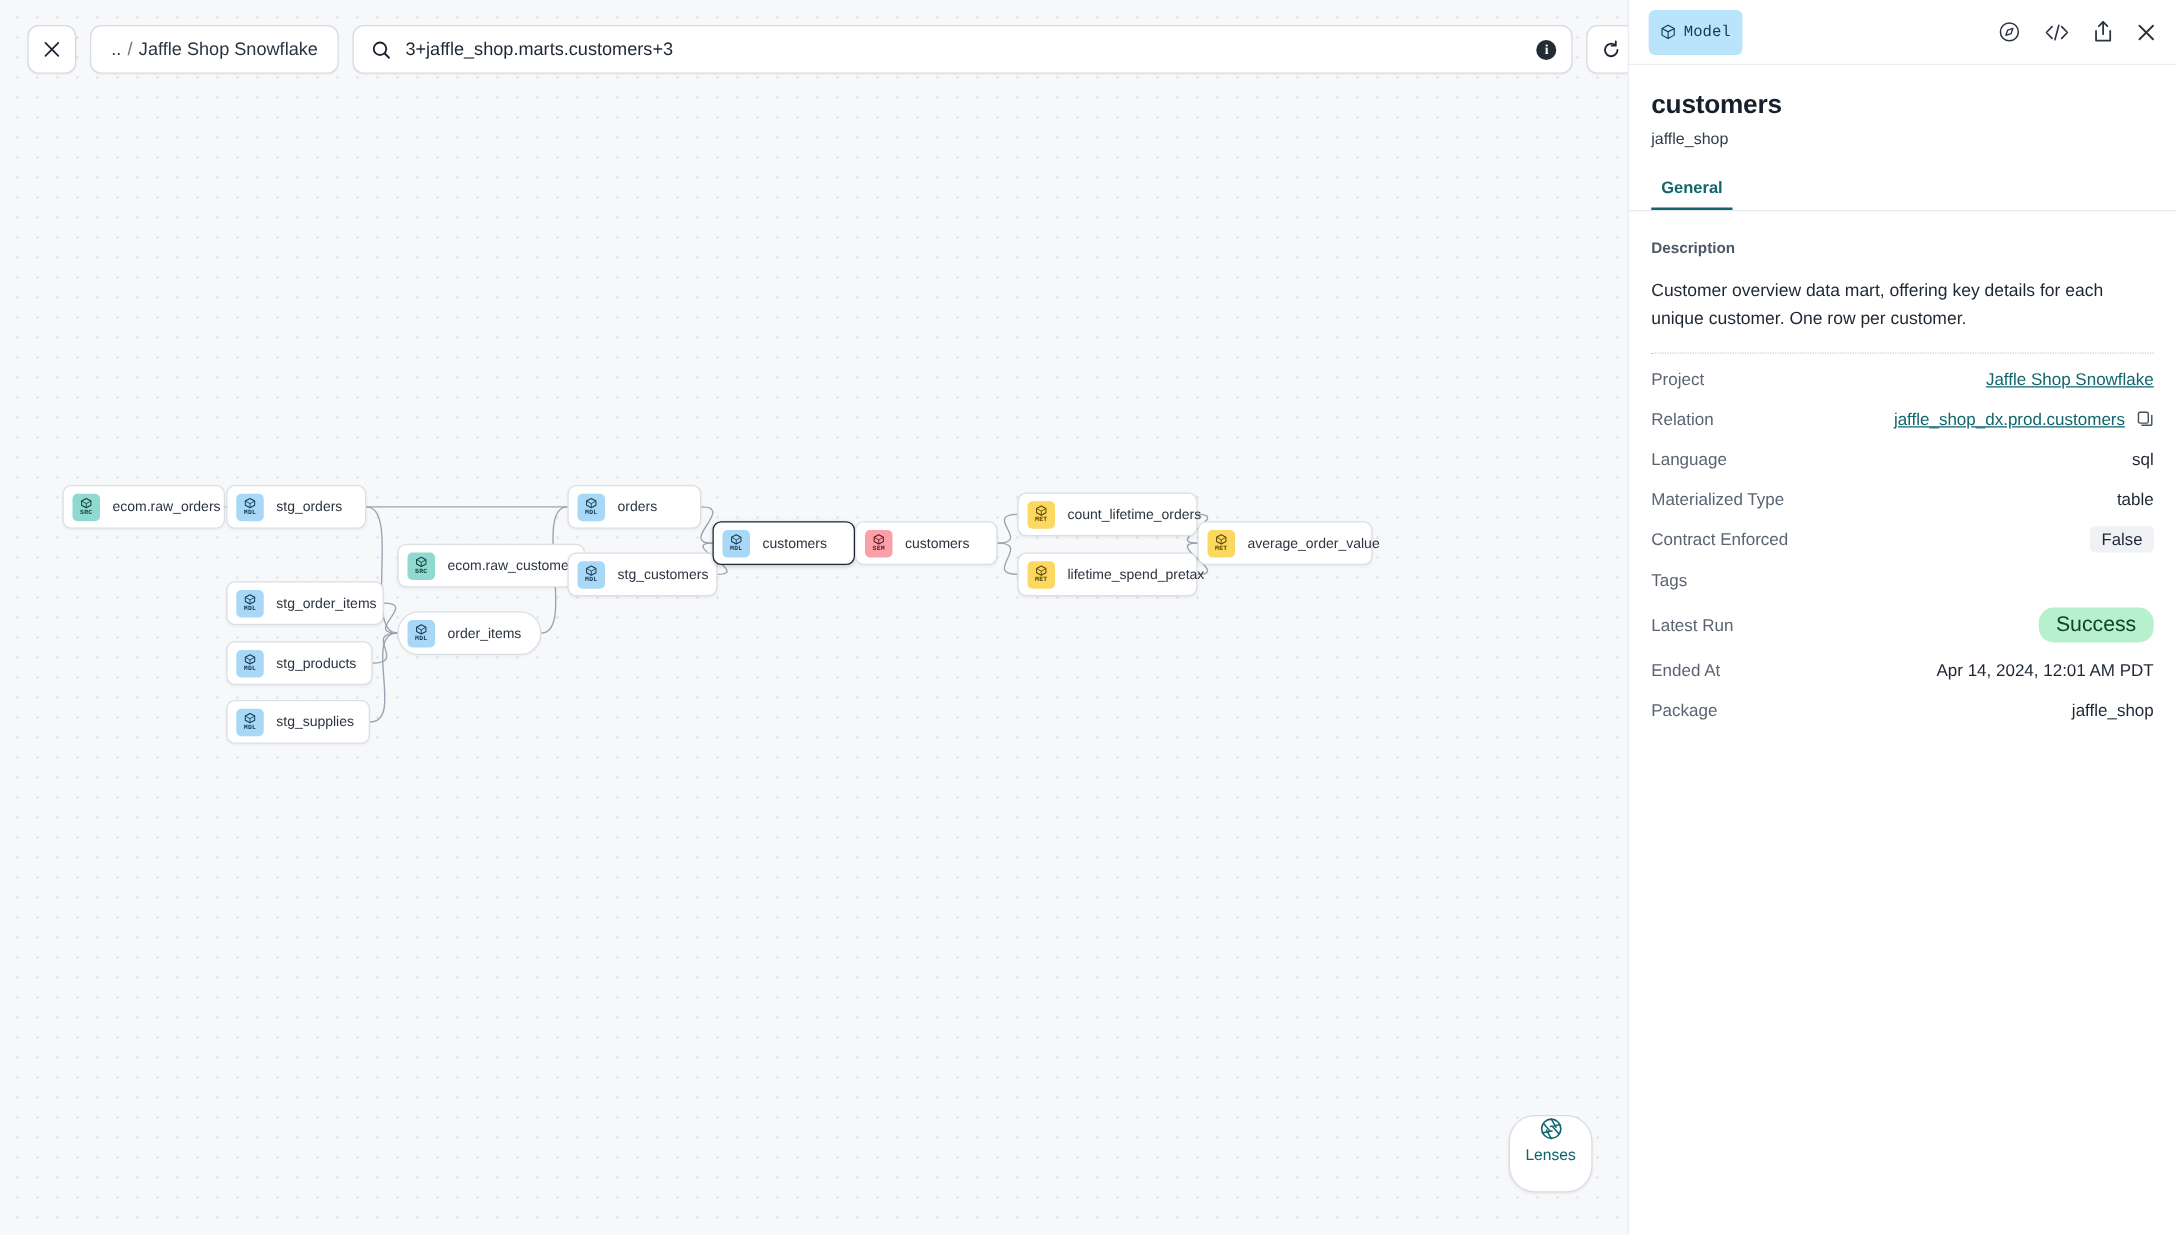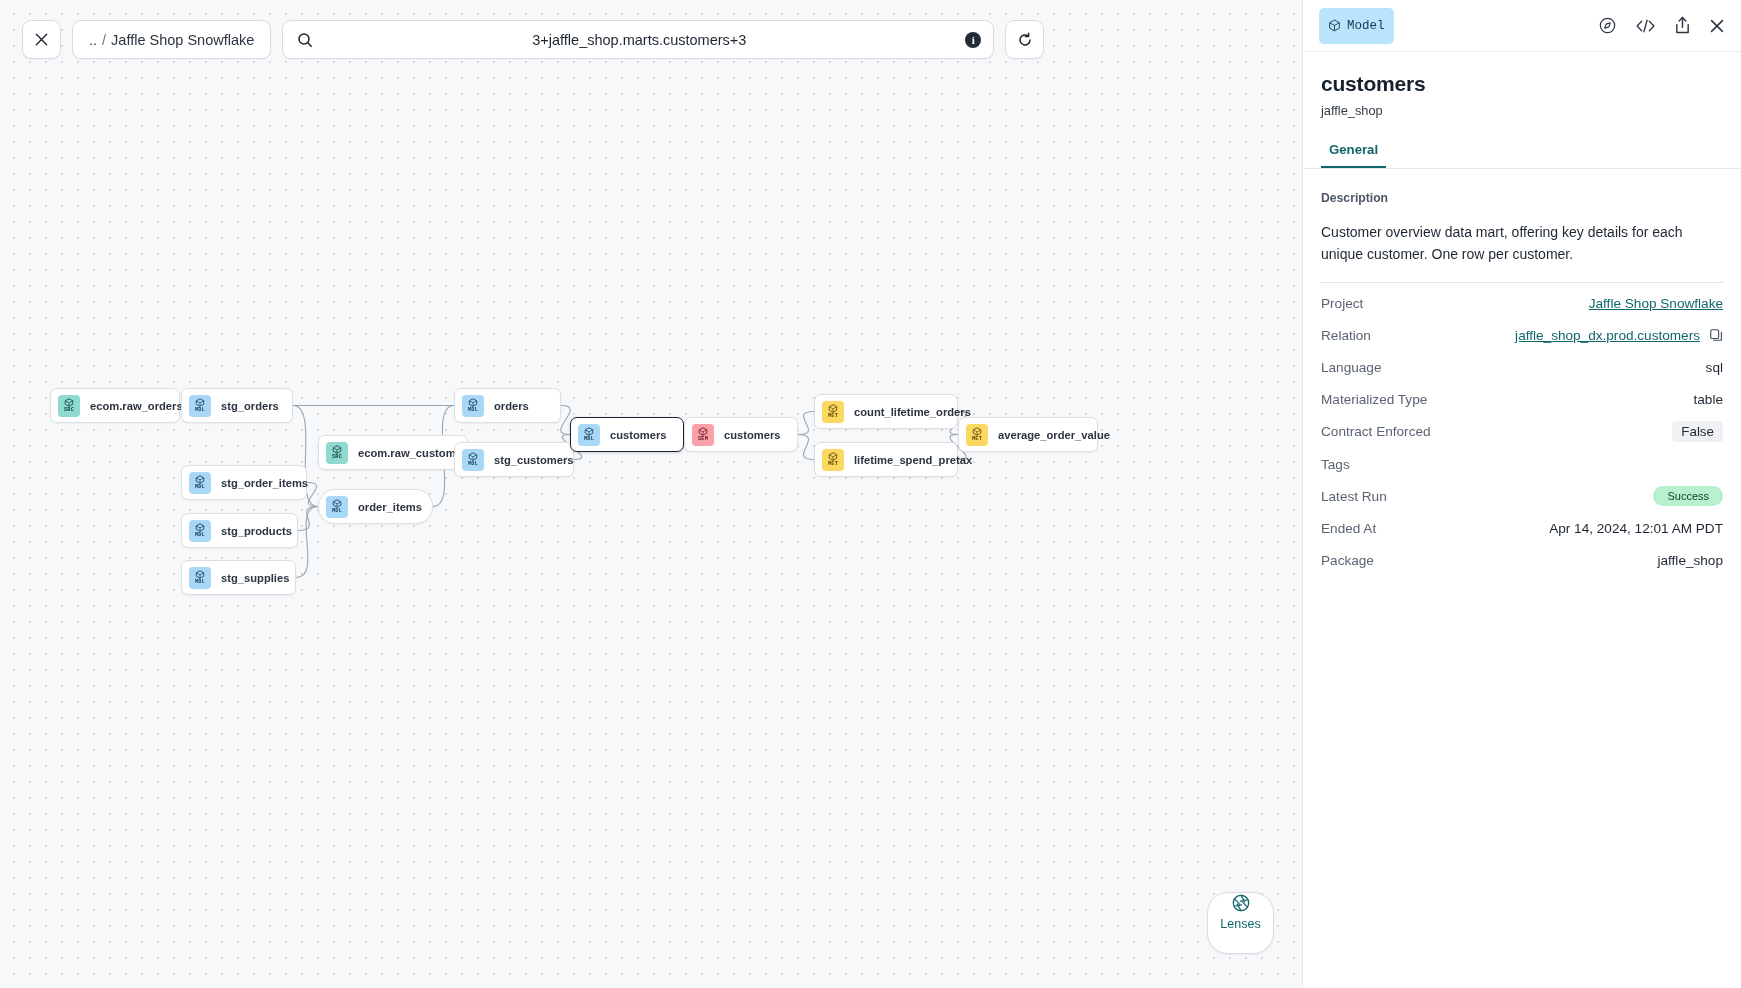--- a/index.html
+++ b/index.html
@@ -38,26 +38,25 @@
     cursor: pointer;
     box-shadow: 0 1px 1px rgba(16,24,40,.04);
   }
   .tb-close { width: 39px; }
   .tb-breadcrumb { padding: 0 16px; font-size: 14.5px; color: #2b3440; white-space: nowrap; }
   .tb-breadcrumb .crumb-sep { color: #6b7683; }
   .search-box {
     background: #ffffff;
     border: 1px solid #d8dce2;
     border-radius: 9px;
-    height: 39px; width: 712px;
+    height: 39px; width: 976px;
     display: flex; align-items: center;
     padding: 0 12px 0 14px;
     gap: 11px;
     box-shadow: 0 1px 1px rgba(16,24,40,.04);
-    text-align: center;
   }
   .search-box .q { flex: 1; font-size: 14.5px; color: #1d2733; }
   .info-dot {
     width: 16px; height: 16px; border-radius: 50%;
     background: #222b36; color: #fff;
     font-size: 11px; font-weight: bold;
     display: flex; align-items: center; justify-content: center;
     font-family: "Liberation Serif", serif;
     cursor: pointer;
   }
@@ -75,21 +74,21 @@
     height: 35px;
     display: flex; align-items: center;
     padding: 0 12px 0 7px;
     gap: 10px;
     cursor: pointer;
     box-shadow: 0 1px 2px rgba(16,24,40,.05);
     z-index: 2;
     white-space: nowrap;
   }
   .node.selected { border: 1.8px solid #1d2733; box-shadow: 0 1px 3px rgba(16,24,40,.18); }
-  .node-label { font-size: 11.2px; color: #2b3440; font-weight: bold; }
+  .node-label { font-size: 11.2px; color: #2b3440; }
   .badge {
     width: 22px; height: 22px; border-radius: 4px;
     display: flex; flex-direction: column;
     align-items: center; justify-content: center;
     flex: none; line-height: 1;
   }
   .badge .bt {
     font-size: 5.2px; letter-spacing: .2px;
     font-family: "Liberation Mono", monospace; font-weight: bold;
     margin-top: .5px;
@@ -151,21 +150,21 @@
 
   .row {
     display: flex; align-items: center; justify-content: space-between;
     min-height: 32px; padding: 6px 0; gap: 12px;
   }
   .row .k { font-size: 13.6px; color: #5a6472; white-space: nowrap; }
   .row .v { font-size: 13.6px; color: #1d2733; text-align: right; }
   .row .v.link { color: #11666b; text-decoration: underline; cursor: pointer; }
   .v-wrap { display: flex; align-items: center; gap: 9px; }
   .chip-grey { background: #eff1f4; border-radius: 4px; padding: 3px 9px; font-size: 13.4px; color: #1d2733; }
-  .chip-green { background: #b6f0cd; border-radius: 12px; padding: 4px 14px; font-size: 11px; color: #12422a; }
+  .chip-green { background: #b6f0cd; border-radius: 12px; padding: 4px 14px; font-size: 17px; color: #12422a; }
   .copy-ic { cursor: pointer; color: #41505f; display: flex; }
 </style>
 </head>
 <body>
 
 <div id="app">
 
   <div class="canvas">
 
     <div class="toolbar">

